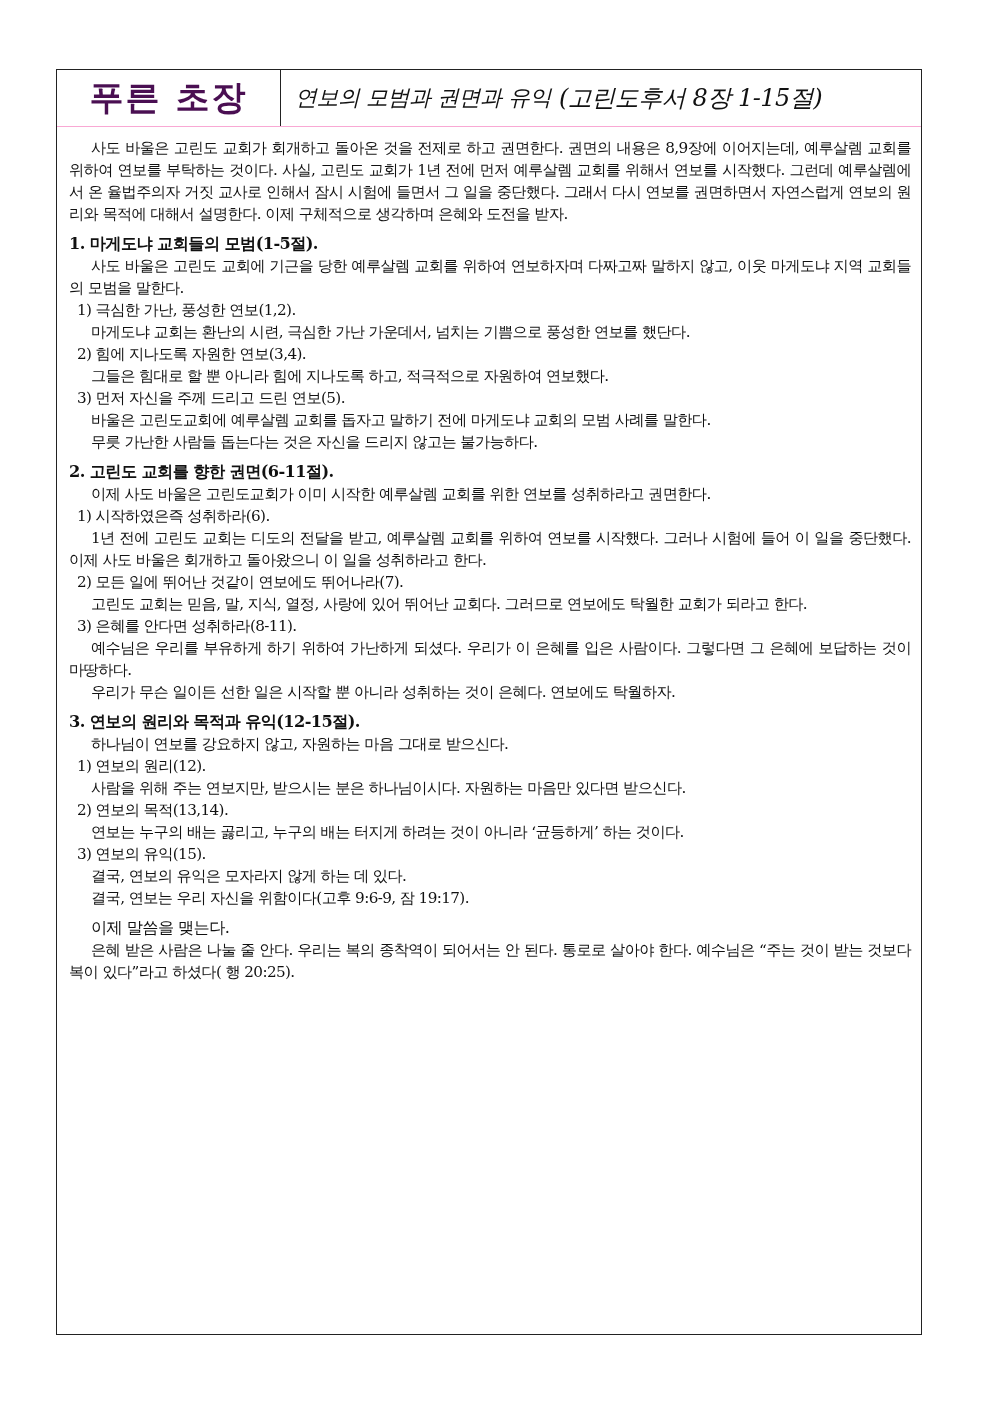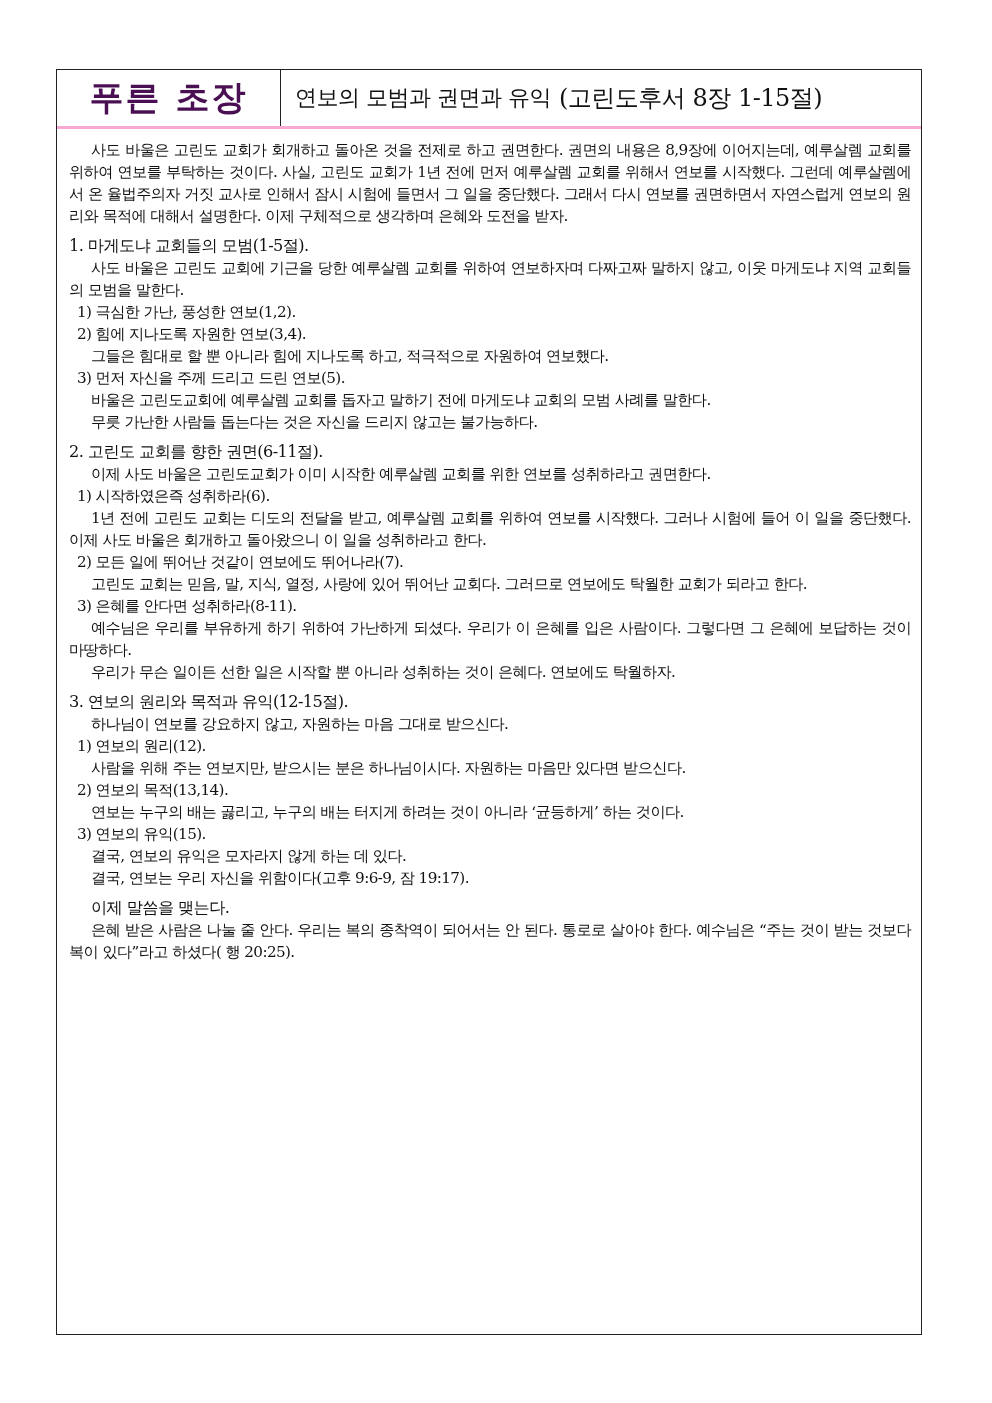--- a/index.html
+++ b/index.html
@@ -9,45 +9,45 @@
     color: #111111;
   }
   .sheet {
     position: absolute; left: 56px; top: 69px;
     width: 866px; height: 1266px;
     border: 1px solid #222222;
     box-sizing: border-box;
   }
   .header {
     display: flex; height: 56px;
-    border-bottom: 3px solid #f9a8d4;
+    border-bottom: 1px solid #f9a8d4;
   }
   .brand {
     width: 223px; border-right: 1px solid #222222;
     display: flex; align-items: center; justify-content: center;
     font-family: "DejaVu Sans", "Liberation Sans", sans-serif;
     font-weight: bold; font-size: 34px; letter-spacing: 2px;
     color: #4a0f52;
   }
   .title {
     flex: 1; display: flex; align-items: center; padding-left: 14px;
-    font-size: 22px; letter-spacing: -0.5px;
+    font-size: 22px; letter-spacing: -0.5px; font-style: italic;
   }
   .title .ref { font-size: 24px; margin-left: 8px; }
   .body {
     padding: 10px 10px 0 12px;
     font-size: 15.2px; letter-spacing: -0.6px;
     line-height: 22px;
   }
   .p { margin: 0; text-indent: 22px; text-align: justify; }
   .indent { padding-left: 22px; margin: 0; }
   .sub { padding-left: 8px; margin: 0; }
   .section { margin-top: 8px; }
   .sec-title {
-    font-weight: normal; font-size: 16.2px; margin: 0;
+    font-weight: bold; font-size: 16.2px; margin: 0;
   }
   .close-title { font-weight: normal; font-size: 16.2px; margin: 0; padding-left: 22px; }
 </style>
 </head>
 <body>
 
 <div class="sheet">
   <div class="header">
     <div class="brand">푸른 초장</div>
     <div class="title">
@@ -56,20 +56,21 @@
     </div>
   </div>
 
   <div class="body">
     <p class="p">사도 바울은 고린도 교회가 회개하고 돌아온 것을 전제로 하고 권면한다. 권면의 내용은 8,9장에 이어지는데, 예루살렘 교회를 위하여 연보를 부탁하는 것이다. 사실, 고린도 교회가 1년 전에 먼저 예루살렘 교회를 위해서 연보를 시작했다. 그런데 예루살렘에서 온 율법주의자 거짓 교사로 인해서 잠시 시험에 들면서 그 일을 중단했다. 그래서 다시 연보를 권면하면서 자연스럽게 연보의 원리와 목적에 대해서 설명한다. 이제 구체적으로 생각하며 은혜와 도전을 받자.</p>
 
     <div class="section">
       <p class="sec-title">1. 마게도냐 교회들의 모범(1-5절).</p>
       <p class="p">사도 바울은 고린도 교회에 기근을 당한 예루살렘 교회를 위하여 연보하자며 다짜고짜 말하지 않고, 이웃 마게도냐 지역 교회들의 모범을 말한다.</p>
       <p class="sub">1) 극심한 가난, 풍성한 연보(1,2).</p>
+      <p class="indent">마게도냐 교회는 환난의 시련, 극심한 가난 가운데서, 넘치는 기쁨으로 풍성한 연보를 했단다.</p>
       <p class="sub">2) 힘에 지나도록 자원한 연보(3,4).</p>
       <p class="indent">그들은 힘대로 할 뿐 아니라 힘에 지나도록 하고, 적극적으로 자원하여 연보했다.</p>
       <p class="sub">3) 먼저 자신을 주께 드리고 드린 연보(5).</p>
       <p class="indent">바울은 고린도교회에 예루살렘 교회를 돕자고 말하기 전에 마게도냐 교회의 모범 사례를 말한다.</p>
       <p class="indent">무릇 가난한 사람들 돕는다는 것은 자신을 드리지 않고는 불가능하다.</p>
     </div>
 
     <div class="section">
       <p class="sec-title">2. 고린도 교회를 향한 권면(6-11절).</p>
       <p class="p">이제 사도 바울은 고린도교회가 이미 시작한 예루살렘 교회를 위한 연보를 성취하라고 권면한다.</p>

